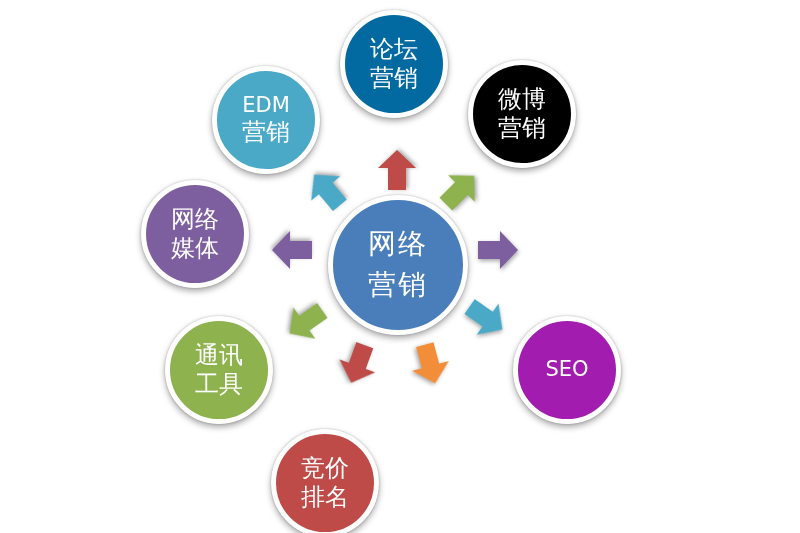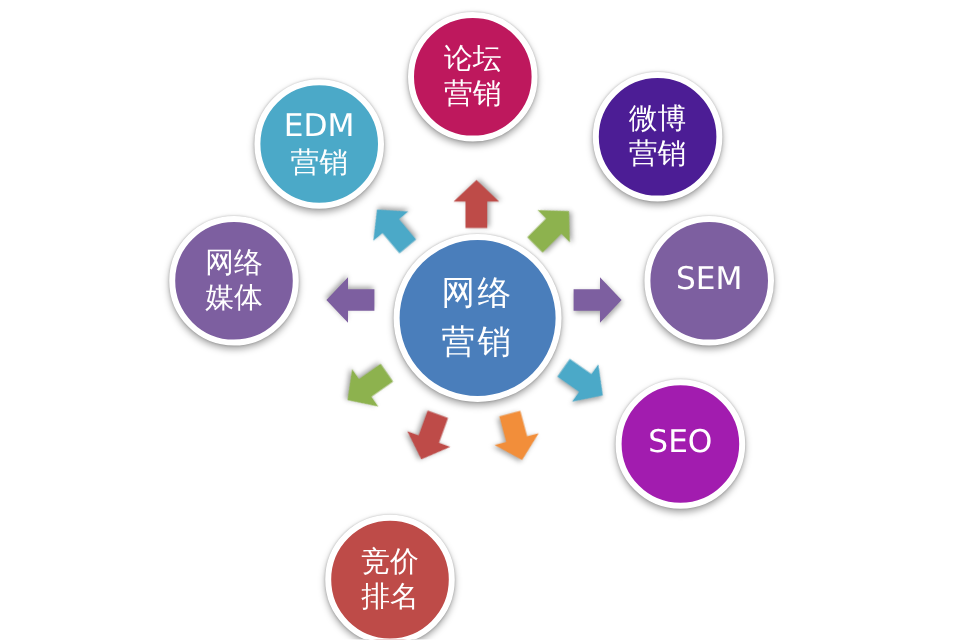--- a/index.html
+++ b/index.html
@@ -33,21 +33,21 @@
       box-sizing: border-box;
       cursor: default;
     }
     .node .line {
       display: block;
       line-height: 1.2;
       white-space: nowrap;
       text-align: center;
     }
     .node.outer { width: 108px; height: 108px; font-size: 24px; }
-    .node.outer .line.latin { font-size: 26px; letter-spacing: 0px; font-family: "DejaVu Sans", sans-serif; }
+    .node.outer .line.latin { font-size: 21px; letter-spacing: 0px; font-family: "DejaVu Sans", sans-serif; }
     .node.center { width: 140px; height: 140px; font-size: 28px; }
     .node.center .line { line-height: 1.45; letter-spacing: 2px; }
     .arrow {
       position: absolute;
       width: 44px;
       height: 44px;
       filter: drop-shadow(1px 2px 2px rgba(0,0,0,0.35));
     }
     .arrow svg { width: 100%; height: 100%; display: block; }
   </style>
@@ -100,44 +100,45 @@
     <svg viewBox="0 0 44 44">
         <polygon points="2,13 24,13 24,3 42,22 24,41 24,31 2,31" fill="#4BA9C8"></polygon>
       </svg>
   </div>
 
   <div class="node center" style="left:328px; top:195px; background:#4A7EBB;">
     <span class="line">网络</span>
     <span class="line">营销</span>
   </div>
 
-  <div class="node outer" style="left:340px; top:10px; background:#be185d;">
+  <div class="node outer" style="left:340px; top:10px; background:#0369a1;">
     <span class="line">论坛</span>
     <span class="line">营销</span>
   </div>
 
-  <div class="node outer" style="left:494px; top:60px; background:#4c1d95;">
+  <div class="node outer" style="left:468px; top:60px; background:#000000;">
     <span class="line">微博</span>
     <span class="line">营销</span>
   </div>
 
-  <div class="node outer" style="left:537px; top:180px; background:#7D5FA0;">
-    <span class="line latin">SEM</span>
-  </div>
 
   <div class="node outer" style="left:513px; top:316px; background:#a21caf;">
     <span class="line latin">SEO</span>
   </div>
 
 
   <div class="node outer" style="left:271px; top:429px; background:#BE4B48;">
     <span class="line">竞价</span>
     <span class="line">排名</span>
   </div>
 
+  <div class="node outer" style="left:165px; top:316px; background:#8DB24E;">
+    <span class="line">通讯</span>
+    <span class="line">工具</span>
+  </div>
 
   <div class="node outer" style="left:141px; top:180px; background:#7D5FA0;">
     <span class="line">网络</span>
     <span class="line">媒体</span>
   </div>
 
   <div class="node outer" style="left:212px; top:66px; background:#4BA9C8;">
     <span class="line latin">EDM</span>
     <span class="line">营销</span>
   </div>

